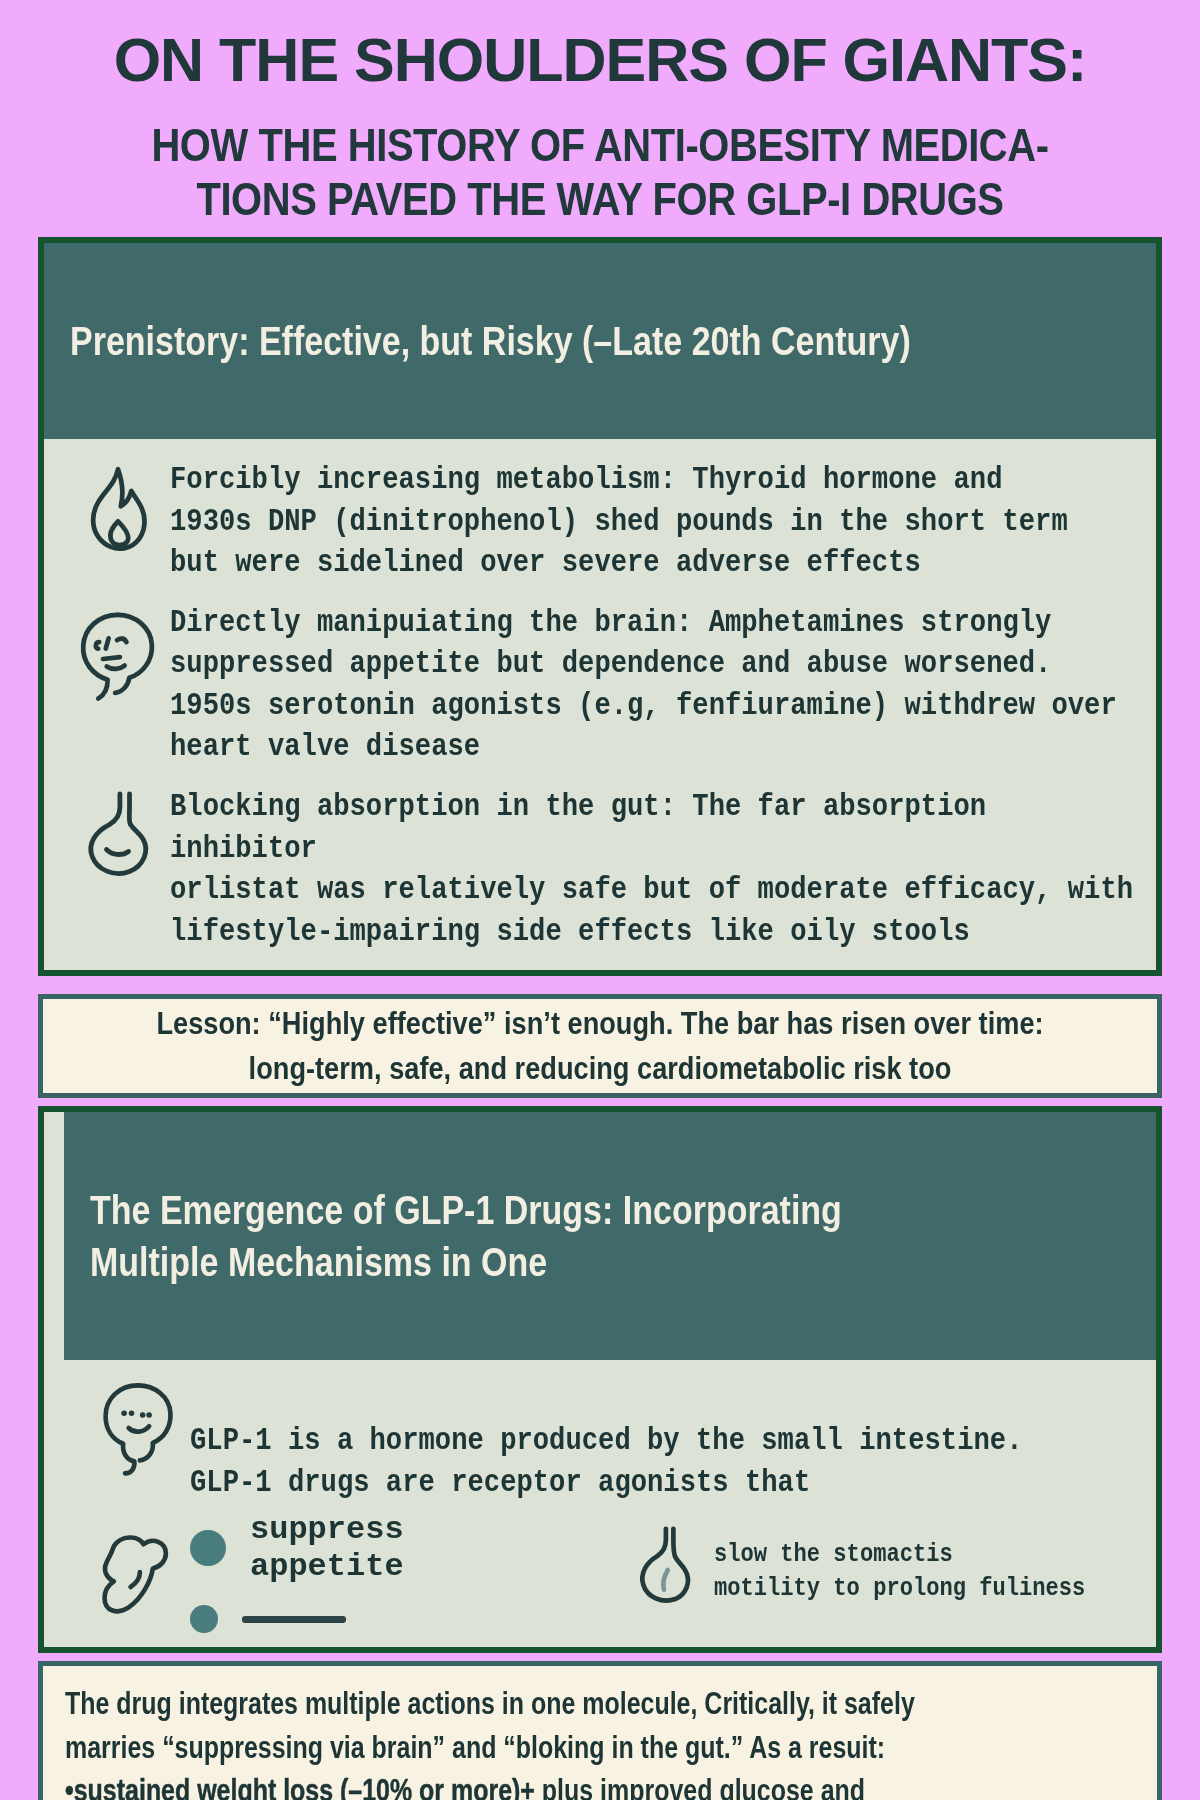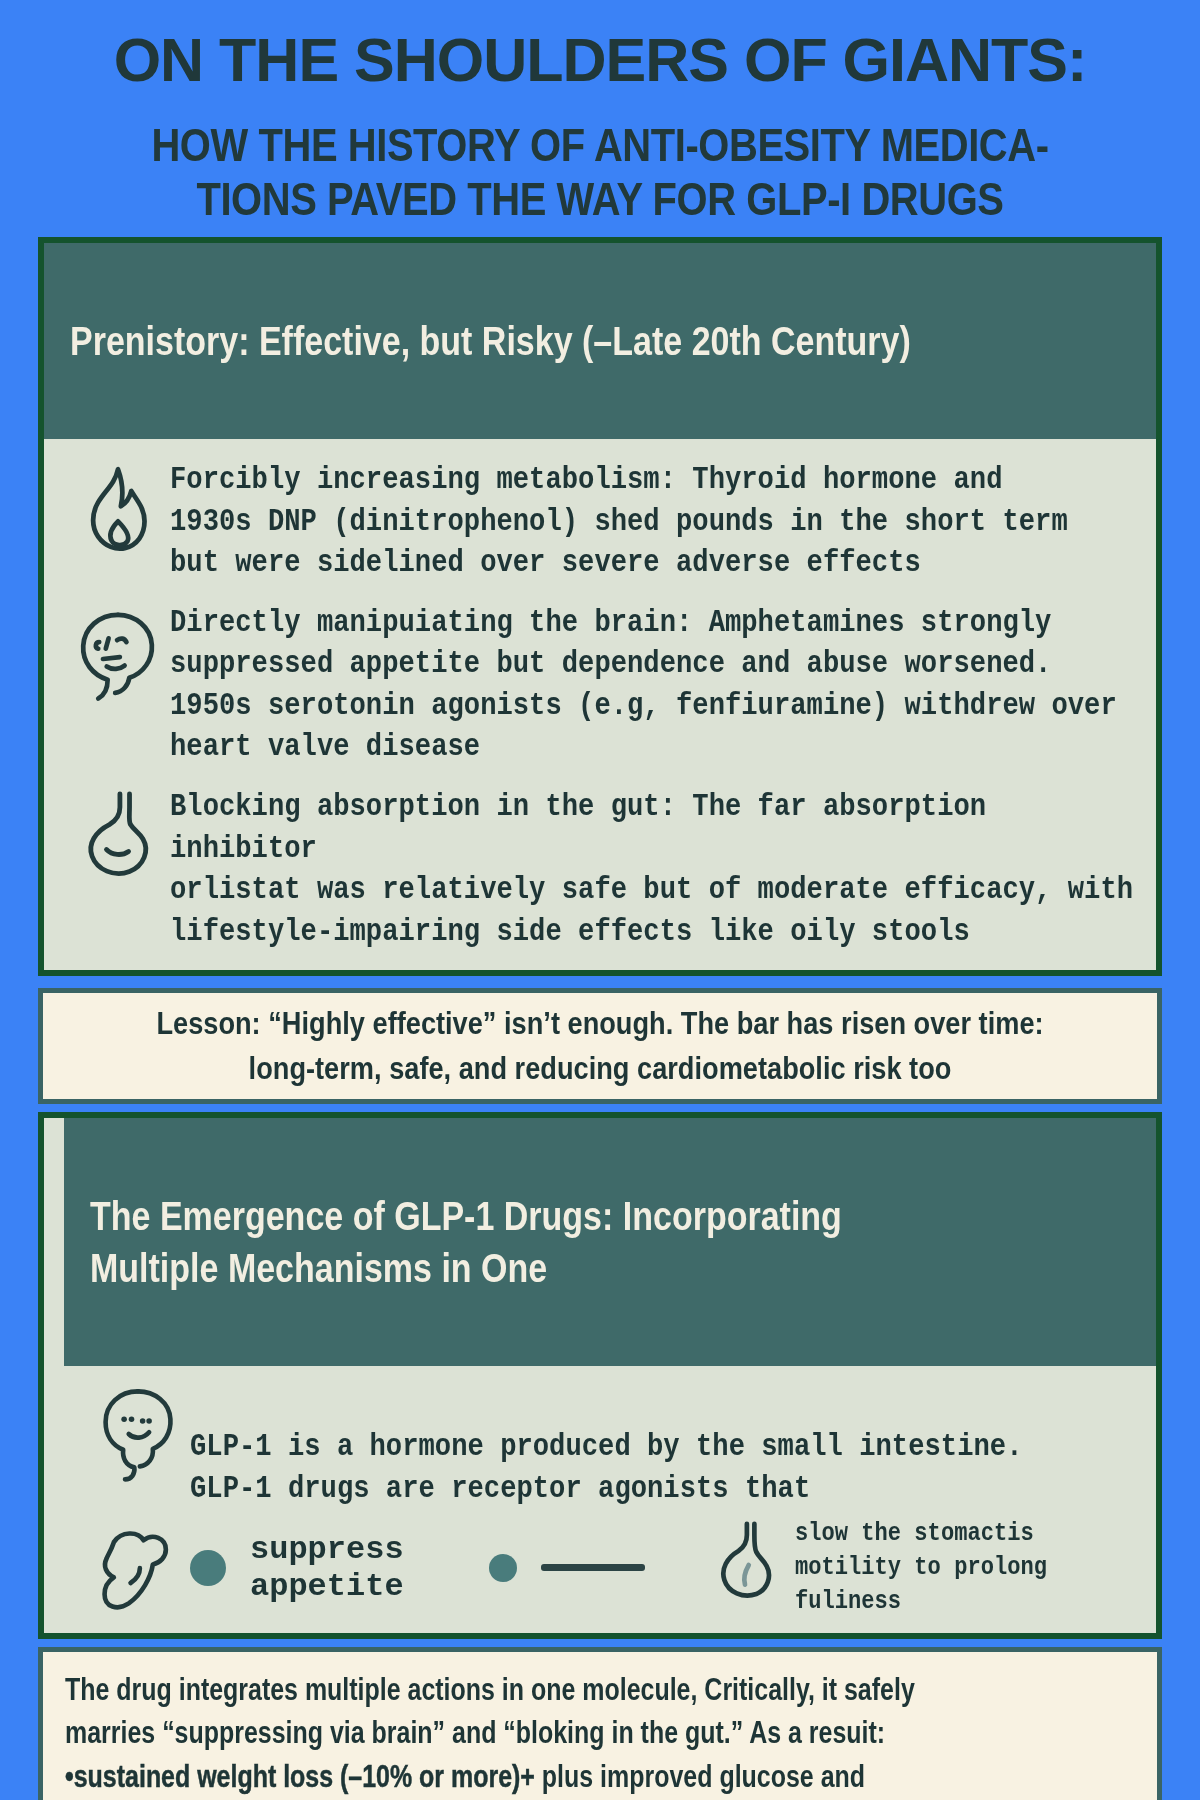--- a/index.html
+++ b/index.html
@@ -1,16 +1,16 @@
 <!DOCTYPE html>
 <html><head>
 <meta charset="utf-8">
 <style>
   html,body{margin:0;padding:0;background:#f7f1e1;}
-  .page{position:relative;width:1200px;height:1800px;background:#3b82f6;color:#1e3536;
+  .page{position:relative;width:1200px;height:1800px;background:#f0abfc;color:#1e3536;
         font-family:"Liberation Sans",sans-serif;overflow:hidden;}
   
   .cx{display:block;transform:scaleX(.85);transform-origin:0 0;width:117.65%;}
   .cxr{display:block;transform:scaleX(.78);transform-origin:0 0;width:128.2%;}
 
   .titles{text-align:center;padding-top:28px;}
   .t1{font-size:61px;font-weight:700;line-height:1.08;letter-spacing:-1px;color:#20383a;}
   .t2{font-size:47px;font-weight:700;line-height:1.16;margin-top:24px;color:#21393b;
       white-space:pre-line;letter-spacing:-0.5px;}
 
@@ -21,28 +21,28 @@
 
   .item{display:flex;align-items:flex-start;margin-bottom:18px;}
   .item:last-child{margin-bottom:0;}
   .icon-col{flex:0 0 104px;display:flex;justify-content:center;padding-top:4px;}
   .item-text{flex:1;font-size:32px;font-weight:700;line-height:1.3;white-space:pre-line;}
 
   svg.lineicon{stroke:#223a3b;stroke-width:5;fill:none;stroke-linecap:round;stroke-linejoin:round;}
   svg.lineicon .fill{fill:#223a3b;stroke:none;}
   svg.lineicon .soft{stroke:#7b9697;}
 
-  .lesson{margin:12px 38px 0;border:5px solid #3a6464;background:#f8f2e2;padding:8px 20px;
+  .lesson{margin:18px 38px 0;border:5px solid #3a6464;background:#f8f2e2;padding:2px 20px;
           text-align:center;font-size:32px;font-weight:700;line-height:1.4;}
   .lesson-inner{white-space:pre-line;}
 
   .row1{display:flex;align-items:flex-start;}
   .row2{display:flex;align-items:center;margin-top:8px;}
   .intro-text{flex:1;font-size:32px;font-weight:700;line-height:1.3;white-space:pre-line;margin-top:46px;}
-  .bullets{display:flex;gap:20px;}
+  .bullets{display:flex;flex-direction:column;gap:20px;}
   .bullet-row{display:flex;align-items:center;gap:24px;}
   .dot{width:36px;height:36px;border-radius:50%;background:#497c7c;flex:0 0 auto;}
   .dot.small{width:28px;height:28px;}
   .bullet-label{font-size:32px;font-weight:700;}
   .dash{width:104px;height:7px;background:#2c4445;border-radius:3px;}
   .right-col{display:flex;align-items:center;gap:20px;margin-left:70px;}
   .right-text{font-size:26px;font-weight:700;line-height:1.3;white-space:pre-line;}
 
   .result{margin:8px 38px 0;border:5px solid #3a6464;background:#f8f2e2;padding:16px 22px;
           font-size:32px;line-height:1.36;font-weight:600;}

